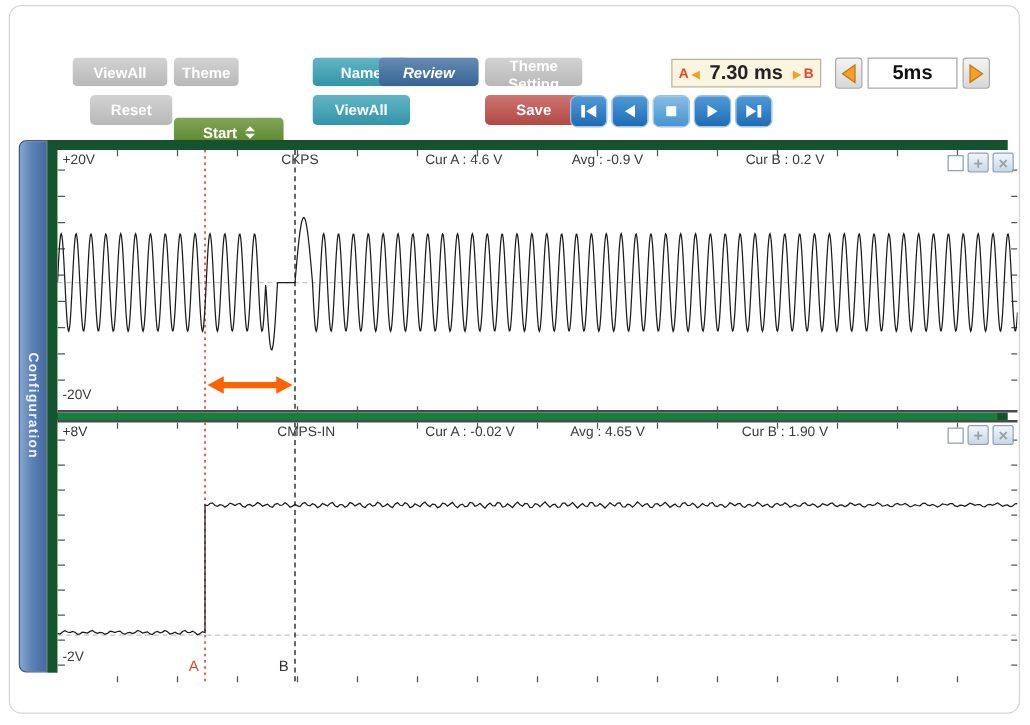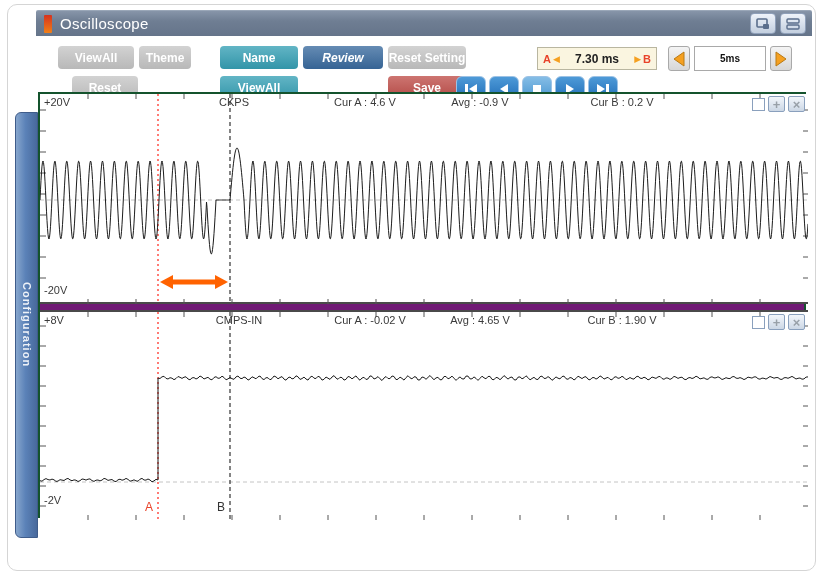--- a/index.html
+++ b/index.html
@@ -20,98 +20,80 @@
   .tb-btns { position:absolute; right:6px; top:2px; display:flex; gap:4px; }
   .tbtn { width:26px; height:21px; border-radius:4px; border:1px solid #8fa0ba; cursor:pointer;
     background:linear-gradient(#eef3fa, #c3cfdf); display:flex; align-items:center; justify-content:center; }
 
   
   .btn { position:absolute; height:23px; border:none; border-radius:4px; color:#fff;
     font-family:"Liberation Sans", sans-serif; font-size:12px; font-weight:bold; cursor:pointer;
     background-image:linear-gradient(rgba(255,255,255,.22), rgba(0,0,0,.07)); }
   .row2 { height:24px; }
   .b-gray  { background-color:var(--gray-button); }
-  .b-teal  { background-color:var(--teal); }
+  .b-teal  { background-color:var(--teal);margin-left:30px; }
   .b-blue  { background-color:var(--steel-blue);font-style:italic; }
   .b-green { background-color:var(--green); display:flex; align-items:center; justify-content:center; gap:6px; }
   .b-red   { background-color:var(--red); }
   .spin { display:inline-flex; flex-direction:column; gap:2px; }
   .spin i { display:block; width:0; height:0; border-left:4px solid transparent; border-right:4px solid transparent; }
   .spin .up { border-bottom:4px solid #fff; }
   .spin .dn { border-top:4px solid #fff; }
 
   .pb { position:absolute; width:30px; height:26px; top:76px; border-radius:6px; cursor:pointer;
     border:1px solid #9cc2e5; background:linear-gradient(#4e9ad8, #1f6cb5);
     display:flex; align-items:center; justify-content:center; }
   .pb.stop { background:linear-gradient(#85bde6, #4694cf); }
 
   .timebox { position:absolute; left:537px; top:47px; width:120px; height:23px;
     background:var(--time-box-bg); border:1px solid #b9b6a0; display:flex; align-items:center; padding:0 5px; }
   .timebox .ab { color:#e8432a; font-weight:bold; font-size:11px; cursor:pointer; }
   .timebox .tri { color:var(--orange-accent); font-size:9px; margin:0 2px; }
-  .timebox .val { flex:1; text-align:center; font-size:12px; font-weight:bold; color:#222; }
+  .timebox .val { flex:1; text-align:center; font-size:16px; font-weight:bold; color:#222; }
 
   .tb-arrow { position:absolute; top:46px; width:22px; height:25px; border:1px solid #a9a9a9; border-radius:3px;
     background:linear-gradient(#f4f4f4, #d7d7d7); cursor:pointer; display:flex; align-items:center; justify-content:center; }
   .tb-value { position:absolute; left:694px; top:46px; width:72px; height:25px; border:1px solid #a9a9a9;
-    background:#fff; display:flex; align-items:center; justify-content:center; font-size:10px; font-weight:bold; color:#111; }
+    background:#fff; display:flex; align-items:center; justify-content:center; font-size:16px; font-weight:bold; color:#111; }
 
   
   .sidebar-tab { position:absolute; left:15px; top:112px; width:23px; height:426px;
     background:linear-gradient(90deg, #87a6cd, var(--sidebar-blue) 45%, #48699c);
     border:1px solid #3f5c8a; border-radius:6px 0 0 6px; cursor:pointer;
     display:flex; align-items:center; justify-content:center; }
   .sidebar-tab span { writing-mode:vertical-rl; color:#eef2f8; font-size:11px; font-weight:bold; letter-spacing:1px; }
 
   
-  .scope { position:absolute; left:38px; top:92px; width:768px; height:426px;
-    border:2px solid #14532d; background:#701a75; }
+  .scope { position:absolute; left:38px; top:112px; width:768px; height:426px;
+    border:8px solid #14532d; background:#15803d; }
   .channel { position:absolute; left:0; width:768px; background:#fff; }
   .ch1 { top:0; height:210px; border-bottom:2px solid #4a4a4a; }
   .ch2 { top:216px; height:208px; border-top:2px solid #4a4a4a; }
   .channel svg { position:absolute; left:0; top:0; }
   .chlabel { position:absolute; font-size:11px; color:#3a3a3a; white-space:nowrap; }
   .centered { transform:translateX(-50%); }
   .ch-controls { position:absolute; right:3px; top:2px; display:flex; align-items:center; gap:3px; }
   .chk { width:13px; height:13px; background:#fff; border:1px solid #8aa0bd; cursor:pointer; }
   .mini { width:17px; height:16px; border:1px solid #8aa0bd; border-radius:2px; cursor:pointer;
     background:linear-gradient(#f2f6fb, #ccd7e5); color:#98a0a8; font-size:13px; font-weight:bold;
     line-height:13px; text-align:center; padding:0; font-family:"Liberation Sans", sans-serif; }
   .cursor-tag { position:absolute; font-size:12px; }
 </style>
 </head>
 <body>
 
 <div id="stage">
   <div class="outer-frame"></div>
 
-  <div class="titlebar">
-    <span class="title-icon"></span>
-    <span class="title-text">Oscilloscope</span>
-    <div class="tb-btns">
-      <button class="tbtn">
-        <svg width="14" height="12" viewBox="0 0 14 12">
-          <rect x="1" y="1" width="10" height="8" rx="1" fill="none" stroke="#5a6e8c" stroke-width="1.6"></rect>
-          <rect x="7" y="6" width="6" height="5" rx="1" fill="#5a6e8c"></rect>
-        </svg>
-      </button>
-      <button class="tbtn">
-        <svg width="14" height="12" viewBox="0 0 14 12">
-          <rect x="1" y="1" width="12" height="4" rx="1" fill="none" stroke="#5a6e8c" stroke-width="1.4"></rect>
-          <rect x="1" y="7" width="12" height="4" rx="1" fill="none" stroke="#5a6e8c" stroke-width="1.4"></rect>
-        </svg>
-      </button>
-    </div>
-  </div>
 
   <button class="btn b-gray" style="left:58px;top:46px;width:76px">ViewAll</button>
   <button class="btn b-gray" style="left:139px;top:46px;width:52px">Theme</button>
   <button class="btn b-teal" style="left:220px;top:46px;width:78px">Name</button>
   <button class="btn b-blue" style="left:303px;top:46px;width:80px">Review</button>
-  <button class="btn b-gray" style="left:388px;top:46px;width:78px">Reset Setting</button>
+  <button class="btn b-gray" style="left:388px;top:46px;width:78px">Theme Setting</button>
 
   <button class="btn row2 b-gray" style="left:72px;top:76px;width:66px">Reset</button>
   <button class="btn row2 b-green" style="left:139px;top:94px;width:88px">
     <span>Start</span>
     <span class="spin">
         <i class="up"></i>
         <i class="dn"></i>
       </span>
   </button>
   <button class="btn row2 b-teal" style="left:220px;top:76px;width:78px">ViewAll</button>

